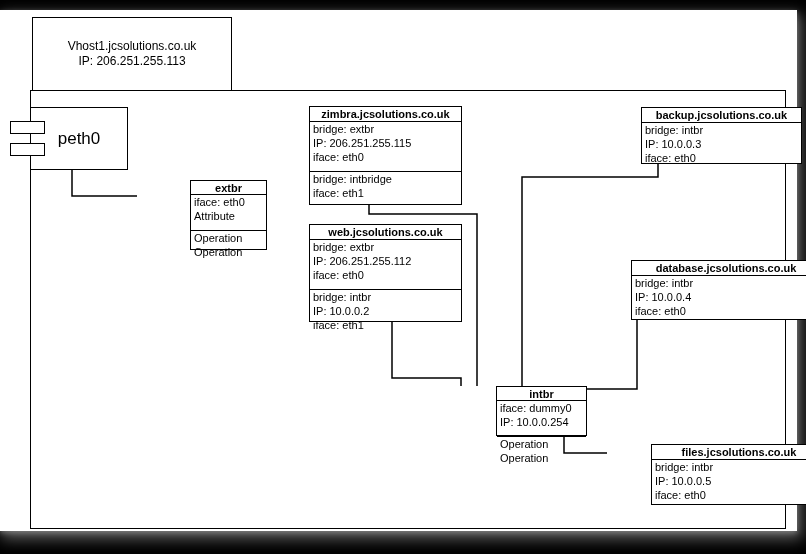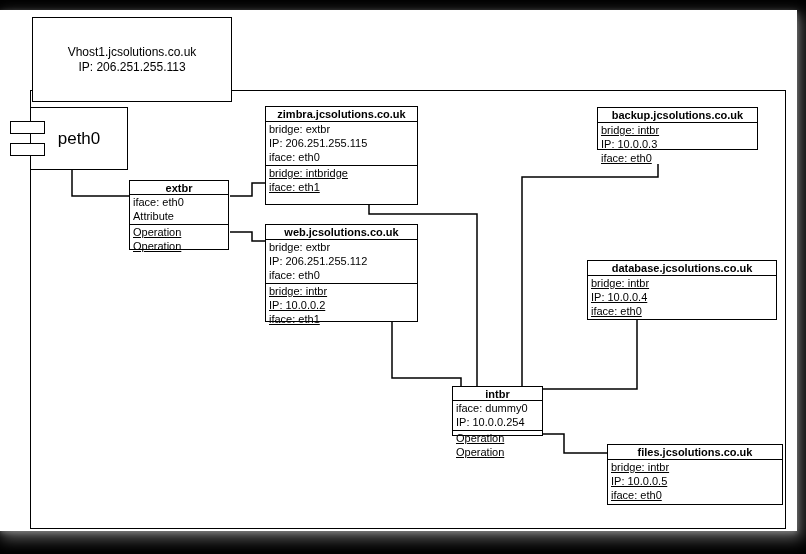--- a/index.html
+++ b/index.html
@@ -9,46 +9,46 @@
   }
   #page{
     position:absolute;left:0px;top:10px;width:797px;height:521px;background:#fff;
     box-shadow:3px 6px 14px 2px rgba(170,170,170,0.55), 0 2px 5px rgba(200,200,200,0.4);
   }
   .box{position:absolute;background:#fff;border:1.5px solid #000;box-sizing:border-box;}
   
   #outer{left:30px;top:80px;width:756px;height:439px;border:1.5px solid #000;}
   
   #host-tab{
-    left:32px;top:7px;width:200px;height:85px;z-index:5;
+    left:32px;top:7px;width:200px;height:74px;z-index:5;
     display:flex;flex-direction:column;align-items:center;justify-content:center;
     font-size:12px;line-height:15px;text-align:center;
   }
   
   #peth0{
     left:30px;top:97px;width:98px;height:63px;z-index:4;
     display:flex;align-items:center;justify-content:center;font-size:17px;
   }
   .port-tab{position:absolute;width:35px;height:13px;z-index:6;}
   #port-tab-1{left:10px;top:111px;}
   #port-tab-2{left:10px;top:133px;}
   
-  .uml{z-index:4;font-size:11px;line-height:14px;}
+  .uml{z-index:4;font-size:11px;line-height:14px;margin-left:44px;}
   .uml .title{
     font-weight:bold;text-align:center;border-bottom:1.5px solid #000;
     height:15px;line-height:15px;box-sizing:border-box;white-space:nowrap;overflow:hidden;
   }
-  .uml .sec{border-bottom:1.5px solid #000;box-sizing:border-box;padding:0 0 1px 3px;}
-  .uml .sec:last-child{border-bottom:none;text-decoration:underline;}
+  .uml .sec{border-bottom:1.5px solid #000;box-sizing:border-box;padding:0 0 7px 3px;}
+  .uml .sec:last-child{border-bottom:none;}
   .uml .row{height:14px;white-space:nowrap;overflow:hidden;}
-  #extbr{left:129px;top:170px;width:100px;height:70px;}
+  #extbr{left:146px;top:170px;width:77px;height:70px;}
   #extbr .title{height:14px;line-height:14px;}
   #zimbra{left:265px;top:96px;width:153px;height:99px;}
   #web{left:265px;top:214px;width:153px;height:98px;}
-  #backup{left:597px;top:97px;width:161px;height:43px;}
+  #backup{left:597px;top:97px;width:161px;height:57px;}
   #database{left:587px;top:250px;width:190px;height:60px;}
   #intbr{left:452px;top:376px;width:91px;height:50px;}
   #intbr .title{height:14px;line-height:14px;}
   #files{left:607px;top:434px;width:176px;height:61px;}
   #wires{position:absolute;left:0;top:0;width:797px;height:521px;z-index:2;pointer-events:none;}
   #wires polyline{fill:none;stroke:#000;stroke-width:1.5;}
 </style>
 </head>
 <body>
 

